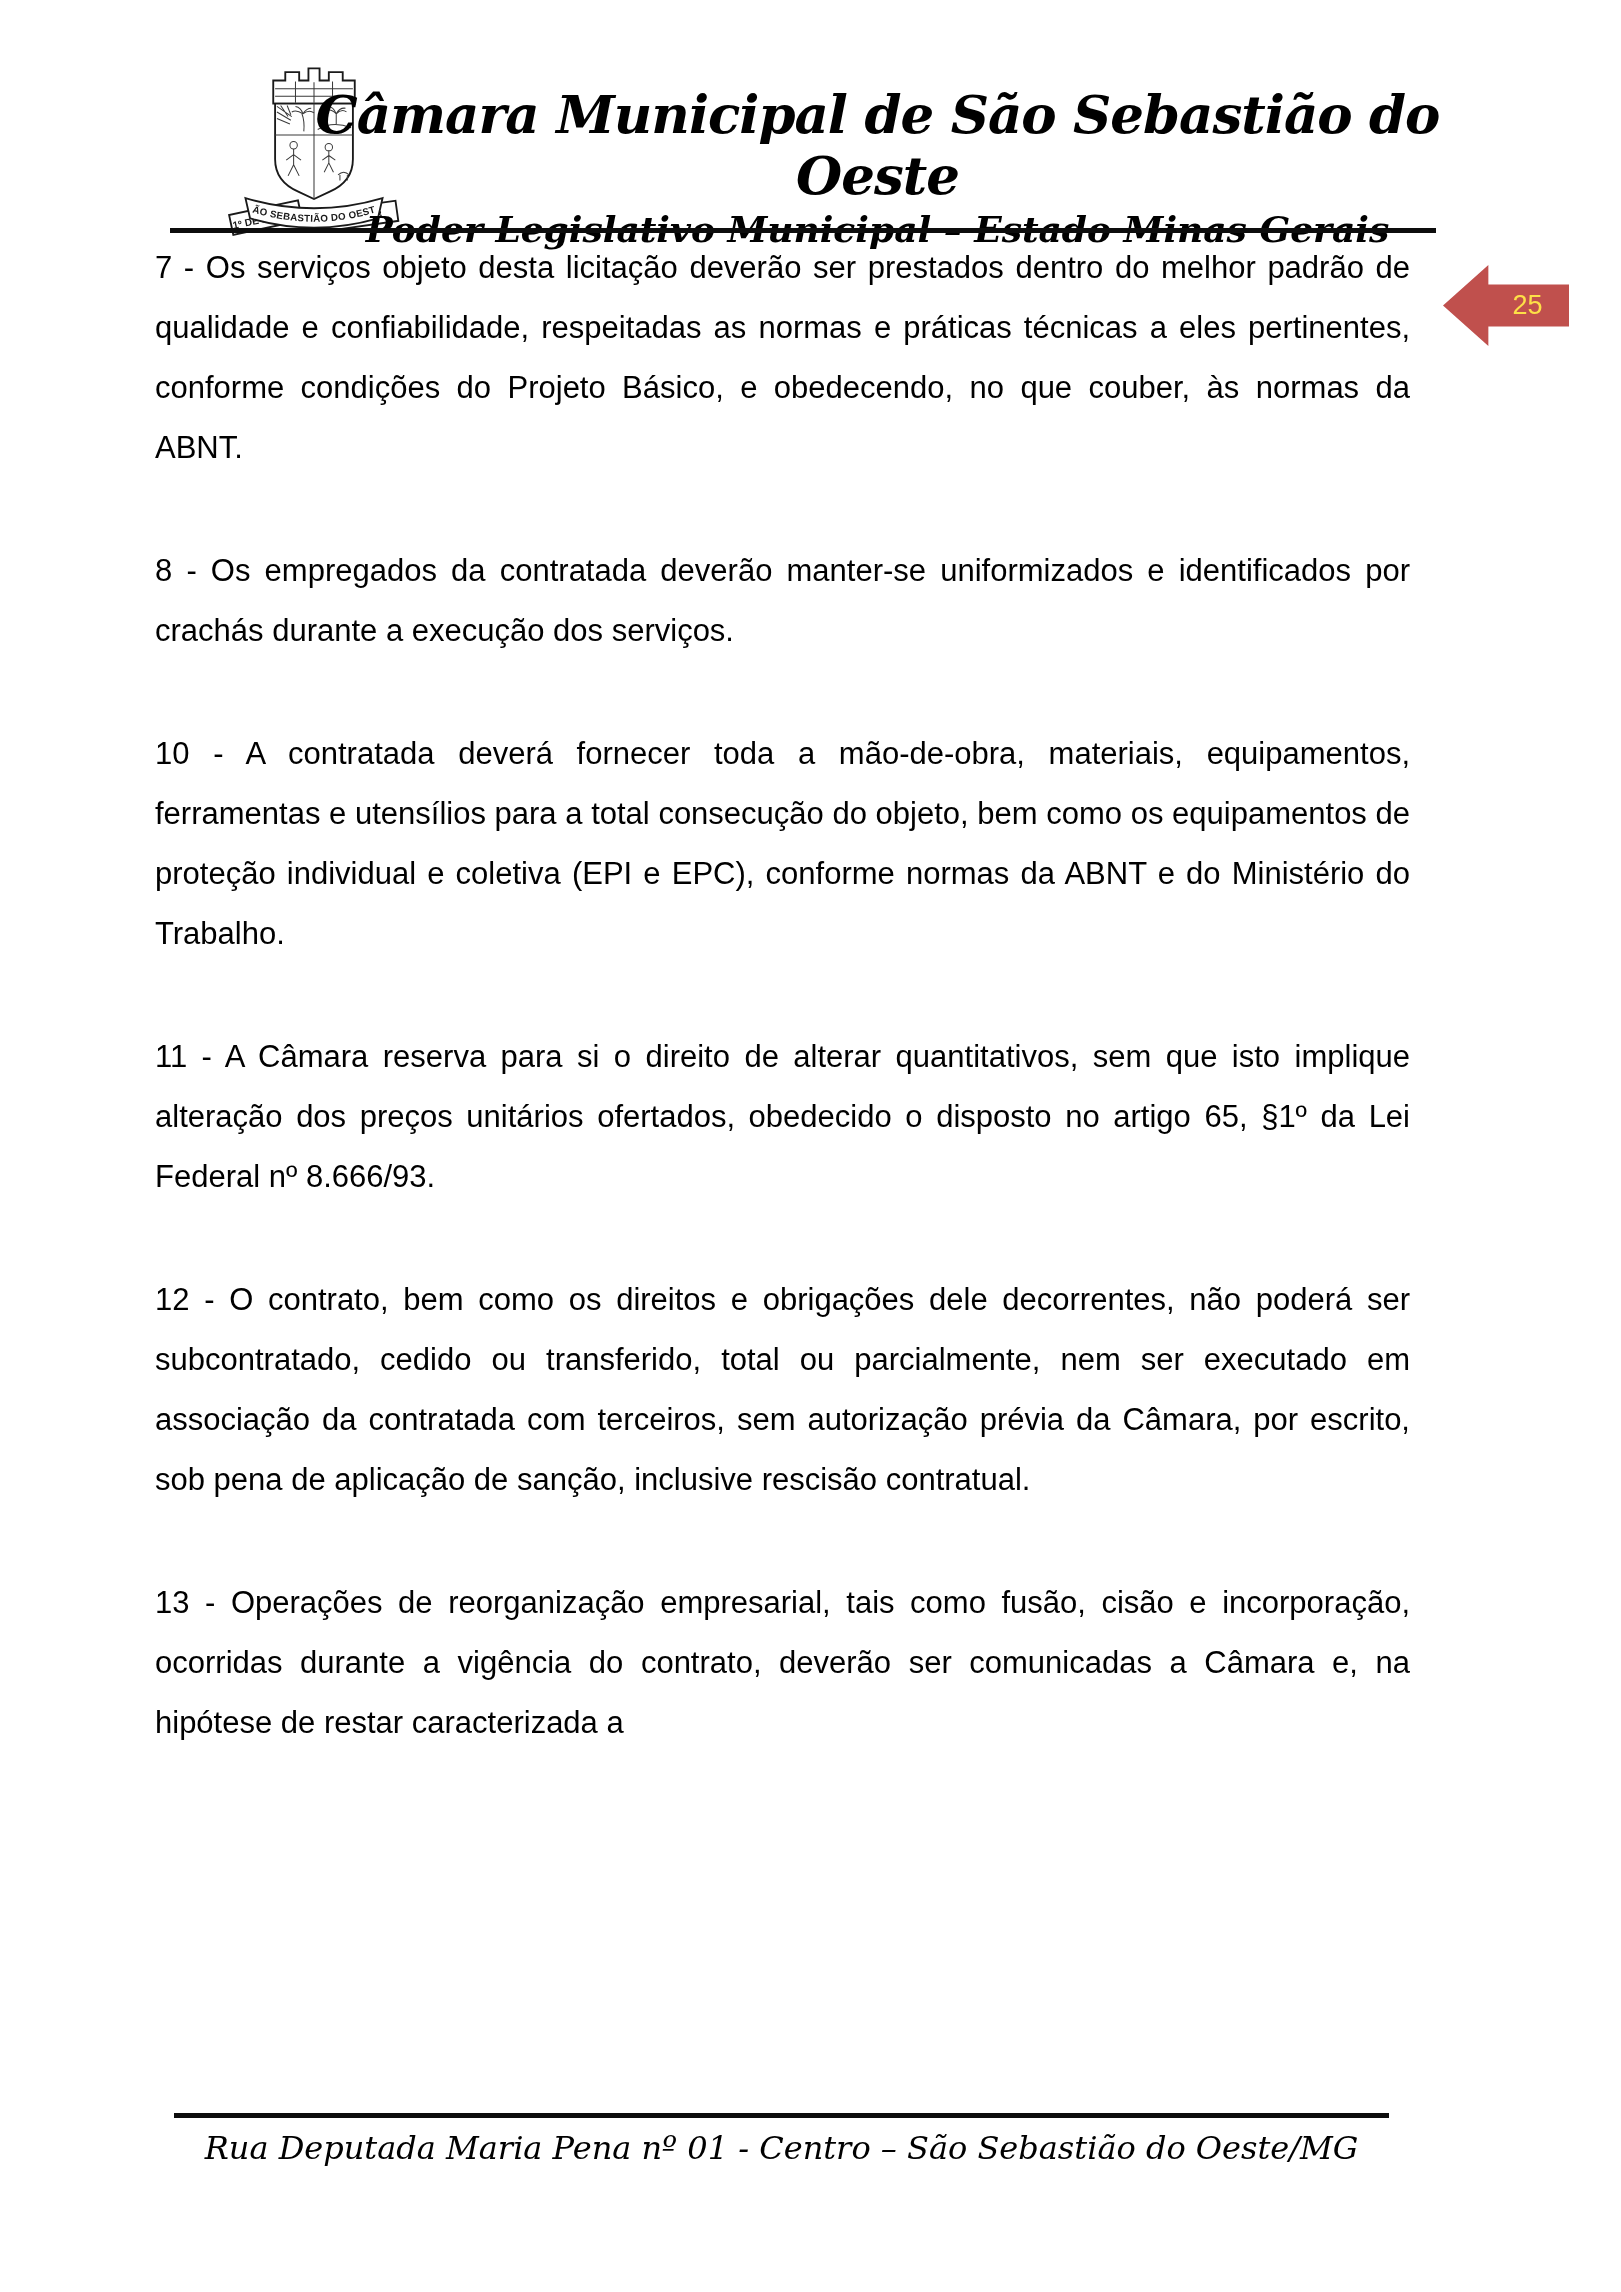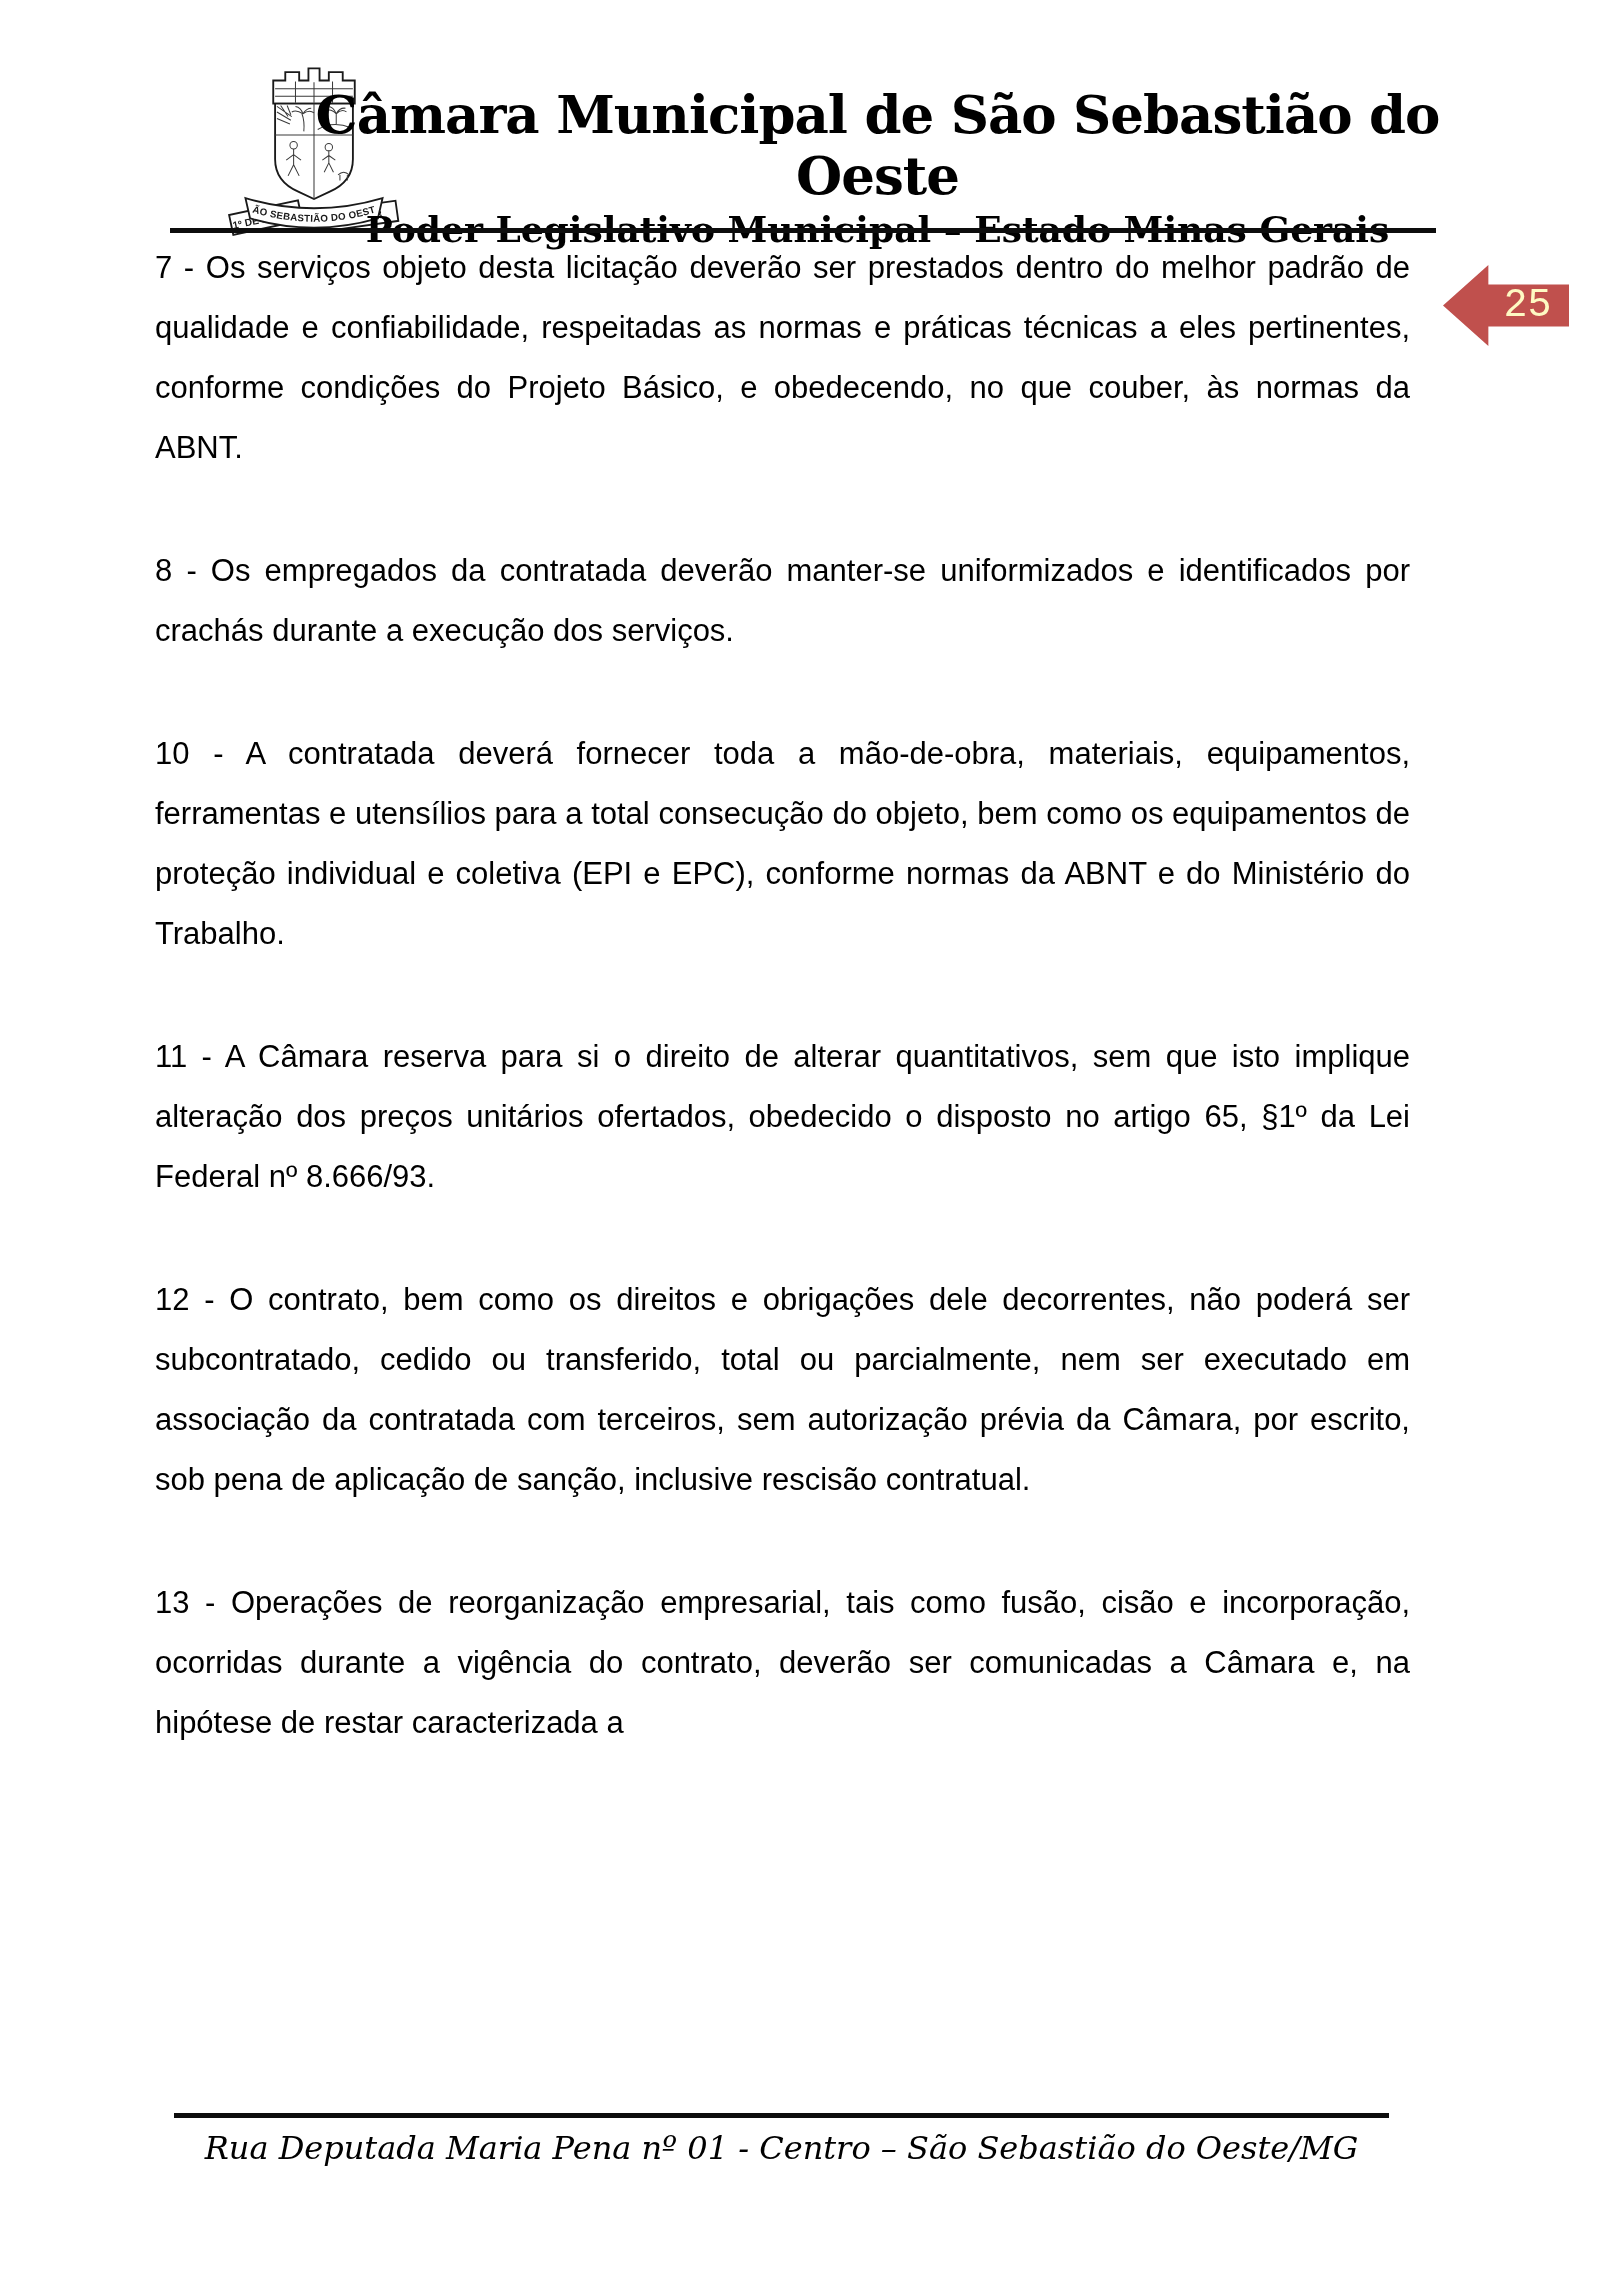--- a/index.html
+++ b/index.html
@@ -13,39 +13,39 @@
   }
   
   .logo{
     position:absolute;left:221px;top:61px;width:186px;height:176px;
   }
   .logo svg{width:100%;height:100%;}
   .header-text{
     position:absolute;left:314px;top:84px;width:1127px;
     text-align:center;
     font-family:"DejaVu Serif", serif;
-    font-weight:bold;
+    font-style:italic;font-weight:bold;
   }
   .header-title{font-size:53px;line-height:61px;letter-spacing:-1px;}
   .header-subtitle{font-size:36px;line-height:43px;margin-top:2px;}
   .header-rule{
     position:absolute;left:170px;top:228px;width:1266px;height:4.9px;
     background:#0d0d0d;
   }
   
   .page-arrow{
     position:absolute;left:1443px;top:265px;width:126px;height:81px;
     background:var(--accent,#c0504d);
     clip-path:polygon(0% 50%, 36% 0%, 36% 24%, 100% 24%, 100% 76%, 36% 76%, 36% 100%);
     display:flex;align-items:center;justify-content:center;
   }
   .page-arrow span{
     padding-left:34%;
-    color:#fef9c3;font-size:40px;line-height:1;
-    font-family:Liberation Mono, monospace;
+    color:#fde047;font-size:27px;line-height:1;
+    font-family:Liberation Sans, sans-serif;
   }
   
   .body-text{
     position:absolute;left:155px;top:238px;width:1255px;
     font-size:31px;line-height:60px;
     text-align:justify;
   }
   .body-text p{margin:0 0 63px 0;}
   .body-text p:last-child{margin-bottom:0;}
   

